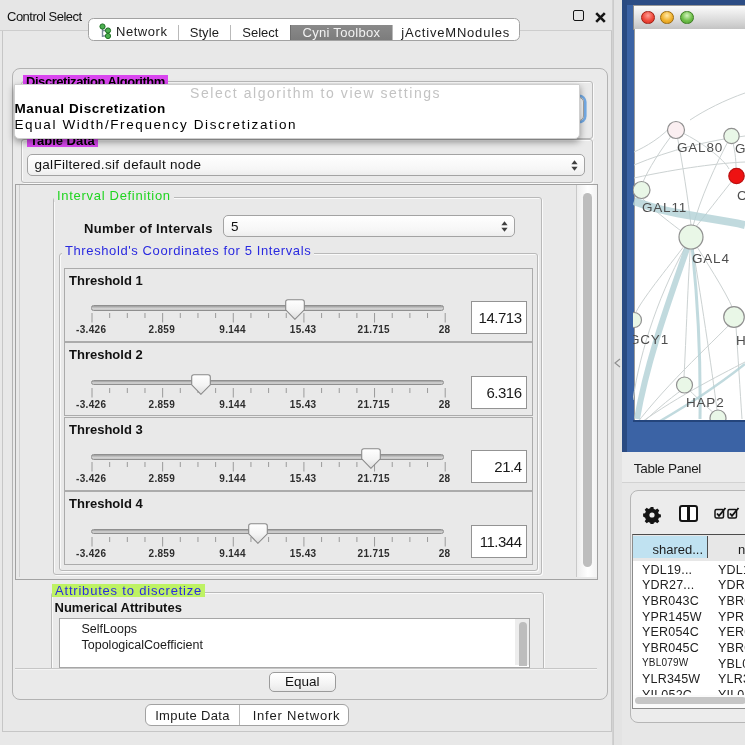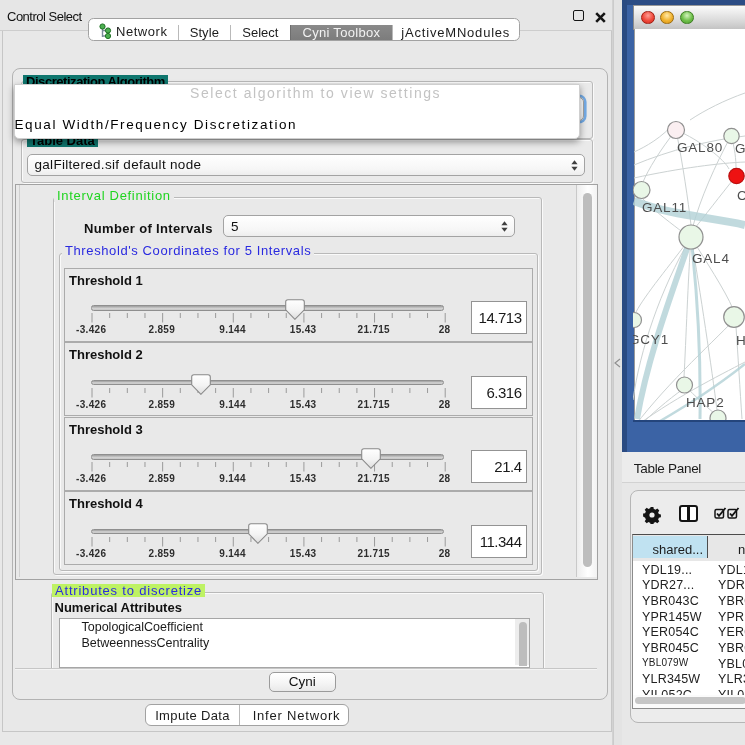--- a/index.html
+++ b/index.html
@@ -1,20 +1,20 @@
 <!DOCTYPE html>
 <html><head>
 <meta charset="utf-8">
 <style>
 html,body{margin:0;padding:0;}
 body{width:745px;height:745px;overflow:hidden;font-family:"Liberation Sans",sans-serif;background:#e8e8e8;}
 #root{position:relative;width:745px;height:745px;overflow:hidden;}
 .abs{position:absolute;}
 .etch{border:1px solid #b9b9b9;box-shadow:inset 1px 1px 0 rgba(255,255,255,.75), 1px 1px 0 rgba(255,255,255,.75);border-radius:3px;}
-.gtitle{position:absolute;font-size:13px;background:#0f766e;padding:0 3px;line-height:13px;}
+.gtitle{position:absolute;font-size:13px;background:#d946ef;padding:0 3px;line-height:13px;}
 .combo{position:absolute;background:linear-gradient(#ffffff,#f6f6f6 70%,#ededed);border:1px solid #a3a3a3;border-radius:5px;font-size:13px;color:#111;}
 .combo .ctext{position:absolute;left:7px;top:2px;font-size:13.5px;letter-spacing:.3px;}
 .seg{display:flex;position:absolute;background:#fff;border:1px solid #a2a2a2;border-radius:5.5px;font-size:13px;color:#1c1c1c;overflow:hidden;}
 .seg>div{display:flex;align-items:center;justify-content:center;border-left:1px solid #b9b9b9;}
 .seg>div:first-child{border-left:none;}
 .seg>div.sel{background:linear-gradient(#8a8a8a,#7c7c7c);color:#f2f2f2;border-left-color:#6e6e6e;}
 .tbox{position:absolute;border:1px solid #ababab;background:#e9e9e9;}
 .tlabel{position:absolute;left:4.5px;top:4px;font-weight:bold;font-size:13px;color:#111;}
 .track{position:absolute;left:26.5px;top:36.5px;width:351px;height:3.5px;background:linear-gradient(#9c9c9c,#d2d2d2 60%,#c6c6c6);border:1px solid #8f8f8f;border-radius:2.5px;}
 .vfield{position:absolute;left:406.5px;top:32.5px;width:49.5px;height:31px;background:#fff;border:1px solid #939393;font-size:15px;letter-spacing:-.5px;color:#1a1a1a;text-align:right;line-height:31px;padding-right:4px;}
@@ -60,20 +60,21 @@
 <div class="combo" style="left:26.5px;top:153.5px;width:556.5px;height:20px;">
   <span class="ctext">galFiltered.sif default node</span>
   <svg class="abs" style="right:6px;top:5px;" width="7" height="11">
         <path d="M3.5 0.2 L6.6 4.2 H0.4 Z" fill="#3f3f3f"></path>
         <path d="M3.5 10.8 L6.6 6.8 H0.4 Z" fill="#3f3f3f"></path>
       </svg>
 </div>
 
 <div class="abs" style="left:14px;top:84px;width:564px;height:52.5px;background:#fff;border:1px solid #cfcfcf;border-radius:1px 1px 5px 5px;box-shadow:0 3px 7px rgba(0,0,0,.4);"></div>
 <div class="abs" style="left:190px;top:85px;font-size:14px;letter-spacing:1.55px;color:#c3c3c3;">Select algorithm to view settings</div>
+<div class="abs" style="left:14.5px;top:100.5px;font-size:13.5px;font-weight:bold;letter-spacing:.6px;color:#000;">Manual Discretization</div>
 <div class="abs" style="left:14.5px;top:116.5px;font-size:13.5px;letter-spacing:1.6px;color:#000;">Equal Width/Frequency Discretization</div>
 
 <div class="abs" style="left:15px;top:184px;width:581px;height:394px;border:1px solid #a2a2a2;background:#e9e9e9;"></div>
 <div class="abs" style="left:576px;top:185px;width:19.5px;height:392px;background:linear-gradient(90deg,#ededed,#ffffff 55%,#f2f2f2);border-left:1px solid #c9c9c9;"></div>
 <div class="abs" style="left:583px;top:193px;width:8.5px;height:374px;background:#bdbdbd;border-radius:4.5px;"></div>
 
 <div class="abs" style="left:18.5px;top:185px;width:1px;height:392px;background:#d0d0d0;"></div>
 
 <div class="abs etch" style="left:52.5px;top:196.5px;width:487px;height:376px;"></div>
 <div class="gtitle" style="left:54px;top:189px;color:#1fd41f;background:#e9e9e9;letter-spacing:.7px;">Interval Definition</div>
@@ -264,29 +265,29 @@
         </defs>
         <path d="M3 0.7 H17 Q19.3 0.7 19.3 3 V10.8 L9.9 20.3 L0.7 10.8 V3 Q0.7 0.7 3 0.7 Z" fill="url(#thg3)" stroke="#898989" stroke-width="1.1"></path>
       </svg>
   <div class="vfield">11.344</div>
 </div>
 
 <div class="abs etch" style="left:50.5px;top:591.5px;width:491px;height:75px;border-radius:3px 3px 0 0;"></div>
 <div class="gtitle" style="left:52px;top:584px;color:#2a2ae0;background:#bef264;letter-spacing:.8px;">Attributes to discretize</div>
 <div class="abs" style="left:54.5px;top:599.5px;font-size:13px;font-weight:bold;color:#111;">Numerical Attributes</div>
 <div class="abs" style="left:59px;top:618px;width:469px;height:47.5px;background:#fff;border:1px solid #a6a6a6;overflow:hidden;">
+  <div class="item" style="margin-top:2px;">SelfLoops</div>
   <div class="item">TopologicalCoefficient</div>
-  <div class="item">BetweennessCentrality</div>
 </div>
 <div class="abs" style="left:514.5px;top:619px;width:14px;height:45.5px;background:#ededed;"></div>
 <div class="abs" style="left:518.5px;top:622px;width:8.5px;height:43.5px;background:#bdbdbd;border-radius:4.5px 4.5px 0 0;"></div>
 
 <div class="abs" style="left:14.5px;top:667.5px;width:582px;height:1px;background:#c6c6c6;box-shadow:0 1px 0 #f4f4f4;"></div>
 
-<div class="abs" style="left:269px;top:671.5px;width:64.5px;height:18px;background:linear-gradient(#ffffff,#f4f4f4 60%,#e9e9e9);border:1px solid #9b9b9b;border-radius:5px;font-size:13.5px;color:#111;text-align:center;line-height:18px;">Cyni</div>
+<div class="abs" style="left:269px;top:671.5px;width:64.5px;height:18px;background:linear-gradient(#ffffff,#f4f4f4 60%,#e9e9e9);border:1px solid #9b9b9b;border-radius:5px;font-size:13.5px;color:#111;text-align:center;line-height:18px;">Equal</div>
 
 <div class="seg" style="left:145px;top:704px;height:20px;border-radius:6px;">
   <div style="width:93px;letter-spacing:.35px;">Impute Data</div>
   <div style="width:109px;letter-spacing:.8px;padding-left:5px;box-sizing:border-box;">Infer Network</div>
 </div>
 
 <div class="abs" style="left:613px;top:0;width:9px;height:745px;background:#e3e3e3;border-left:1px solid #cbcbcb;"></div>
 <svg class="abs" style="left:613.5px;top:358px;" width="7" height="10">
       <path d="M6 1 L1 5 L6 9" fill="none" stroke="#8f8f8f" stroke-width="1.2"></path>
     </svg>

